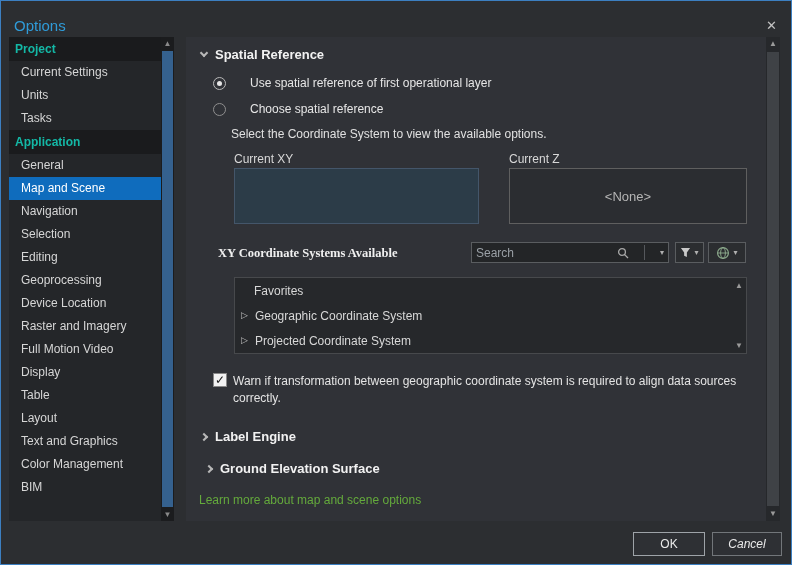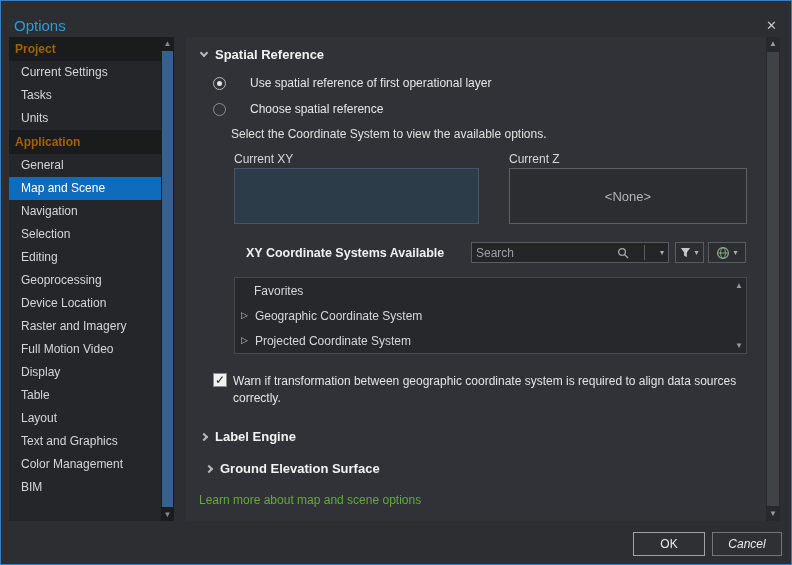--- a/index.html
+++ b/index.html
@@ -11,21 +11,21 @@
     font-family:"Liberation Sans", sans-serif;
     font-size:12px; color:#dcdcdc;
     overflow:hidden;
   }
   
   .titlebar { position:absolute; left:0; top:8px; right:0; height:34px; }
   .title { position:absolute; left:13px; top:8px; font-size:15px; color:#2f9bd8; }
   .close-btn { position:absolute; right:14px; top:9px; font-size:13px; color:#c4c4c4; cursor:default; }
   
   .sidebar { position:absolute; left:8px; top:36px; width:152px; height:484px; background:#242629; overflow:hidden; }
-  .sb-header { height:24px; line-height:24px; background:#1a1b1d; font-weight:bold; color:#a16207; padding-left:6px; }
+  .sb-header { height:24px; line-height:24px; background:#1a1b1d; font-weight:bold; color:#14b8a6; padding-left:6px; }
   .sb-item { height:23px; line-height:23px; padding-left:12px; color:#d6d6d6; cursor:default; white-space:nowrap; }
   .sb-item.selected { background:#0f6cbd; color:#ffffff; }
   .sb-scrollbar { position:absolute; left:160px; top:36px; width:13px; height:484px; background:#1b1c1e; }
   .sb-scrollbar .arrow { position:absolute; left:0; width:13px; height:13px; text-align:center; font-size:8px; line-height:13px; color:#8a8a8a; }
   .sb-scrollbar .arrow.up { top:0; }
   .sb-scrollbar .arrow.down { bottom:0; }
   .sb-scrollbar .thumb { position:absolute; left:1px; top:14px; width:11px; height:456px; background:#35618e; }
   
   .main { position:absolute; left:185px; top:36px; width:580px; height:484px; background:#303237; }
   .sec-header { position:absolute; display:flex; align-items:center; gap:8px; font-size:13px; font-weight:bold; color:#f2f2f2; }
@@ -75,22 +75,22 @@
 <div class="window">
 
   <div class="titlebar">
     <span class="title">Options</span>
     <span class="close-btn">✕</span>
   </div>
 
   <div class="sidebar">
     <div class="sb-header">Project</div>
     <div class="sb-item">Current Settings</div>
+    <div class="sb-item">Units</div>
     <div class="sb-item">Tasks</div>
-    <div class="sb-item">Units</div>
     <div class="sb-header">Application</div>
     <div class="sb-item">General</div>
     <div class="sb-item selected">Map and Scene</div>
     <div class="sb-item">Navigation</div>
     <div class="sb-item">Selection</div>
     <div class="sb-item">Editing</div>
     <div class="sb-item">Geoprocessing</div>
     <div class="sb-item">Device Location</div>
     <div class="sb-item">Raster and Imagery</div>
     <div class="sb-item">Full Motion Video</div>
@@ -127,21 +127,21 @@
     <div class="hint" style="left:45px; top:90px;">Select the Coordinate System to view the available options.</div>
 
     <div class="field-label" style="left:48px; top:115px;">Current XY</div>
     <div class="field-label" style="left:323px; top:115px;">Current Z</div>
 
     <div class="xy-box" style="left:48px; top:131px;"></div>
     <div class="z-box" style="left:323px; top:131px;">
       <span>&lt;None&gt;</span>
     </div>
 
-    <div class="xy-heading" style="left:60px; top:209px;">XY Coordinate Systems Available</div>
+    <div class="xy-heading" style="left:32px; top:209px;font-family:Liberation Serif, serif;">XY Coordinate Systems Available</div>
 
     <div class="searchbox" style="left:285px; top:205px;gap:12px;">
       <input type="text" placeholder="Search" style="">
       <svg width="12" height="12" viewBox="0 0 12 12">
           <circle cx="5" cy="5" r="3.4" fill="none" stroke="#a8a8a8" stroke-width="1.3"></circle>
           <line x1="7.6" y1="7.6" x2="11" y2="11" stroke="#a8a8a8" stroke-width="1.3"></line>
         </svg>
       <span class="vdiv"></span>
       <span class="dd-arrow">▾</span>
     </div>

